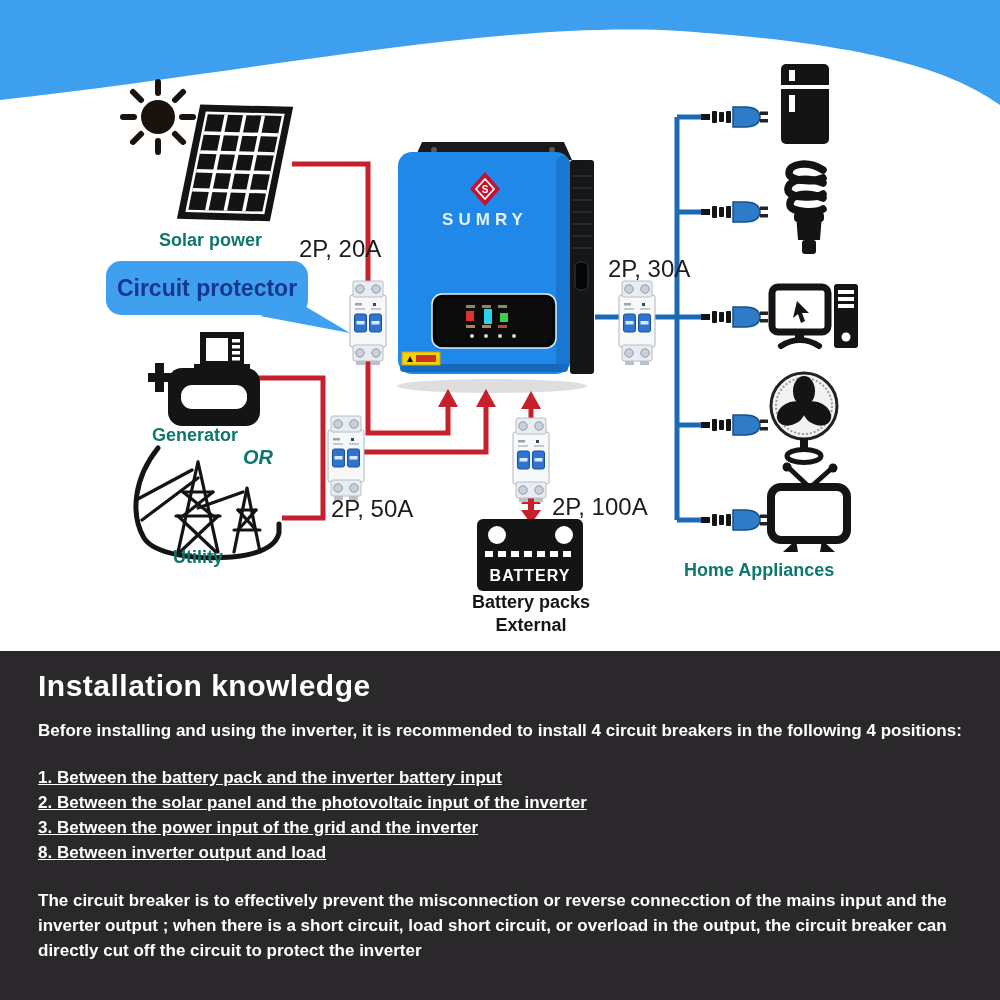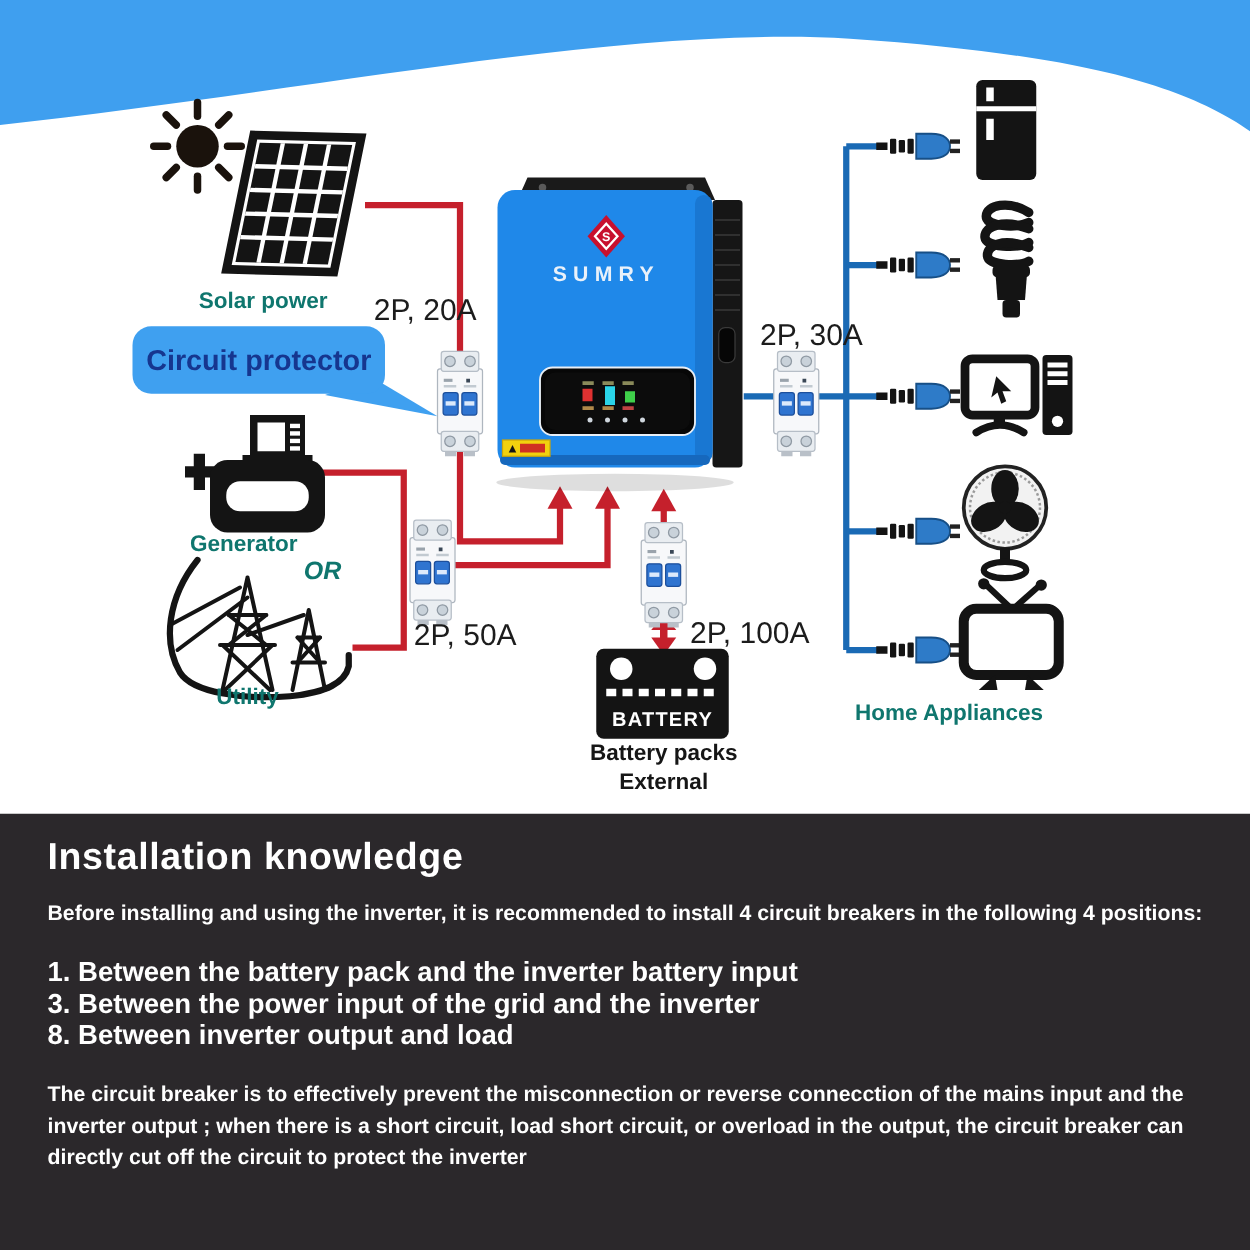--- a/index.html
+++ b/index.html
@@ -12,21 +12,21 @@
           background:#3fa0f0;border-radius:15px;display:flex;align-items:center;
           justify-content:center;color:#16368f;font-size:23px;font-weight:bold;}
   #ext-batt{position:absolute;left:440px;top:591px;width:182px;text-align:center;
             font-size:18px;font-weight:bold;color:#161616;line-height:23px;}
   #info-panel{position:absolute;left:0;top:651px;width:1000px;height:349px;
               background:#2b282b;color:#fff;box-sizing:border-box;
               padding:18px 20px 0 38px;}
   #info-title{font-size:30px;font-weight:bold;letter-spacing:.5px;}
   #info-intro{margin-top:15px;font-size:17px;font-weight:bold;line-height:25px;width:950px;}
   #info-items{margin-top:22px;}
-  .info-item{font-size:22px;font-weight:bold;line-height:25px;}
+  .info-item{font-size:17px;font-weight:bold;line-height:25px;text-decoration:underline;}
   #info-note{margin-top:23px;font-size:17px;font-weight:bold;line-height:25px;width:952px;}
 </style>
 </head>
 <body>
 
 <div id="stage">
 
 <svg id="diagram-svg" width="1000" height="651" viewBox="0 0 1000 651">
 
   <path fill="#3f9fef" d="M0,0 H1000 V105 C950,70 870,44 680,31 C500,20 255,72 0,100 Z"></path>
@@ -313,19 +313,20 @@
   <div>Battery packs</div>
   <div>External</div>
 </div>
 <div class="lbl" style="left:684px;top:560px;font-size:18px;">Home Appliances</div>
 
 <div id="info-panel">
   <div id="info-title">Installation knowledge</div>
   <div id="info-intro">Before installing and using the inverter, it is recommended to install 4 circuit breakers in the following 4 positions:</div>
   <div id="info-items">
     <div class="info-item">1. Between the battery pack and the inverter battery input</div>
+    <div class="info-item">2. Between the solar panel and the photovoltaic input of the inverter</div>
     <div class="info-item">3. Between the power input of the grid and the inverter</div>
     <div class="info-item">8. Between inverter output and load</div>
   </div>
   <div id="info-note">The circuit breaker is to effectively prevent the misconnection or reverse connecction of the mains input  and the inverter output ; when there is a short circuit, load short circuit, or overload in the output, the circuit breaker can directly cut off the circuit to protect the inverter</div>
 </div>
 
 </div>
 
 </body></html>

